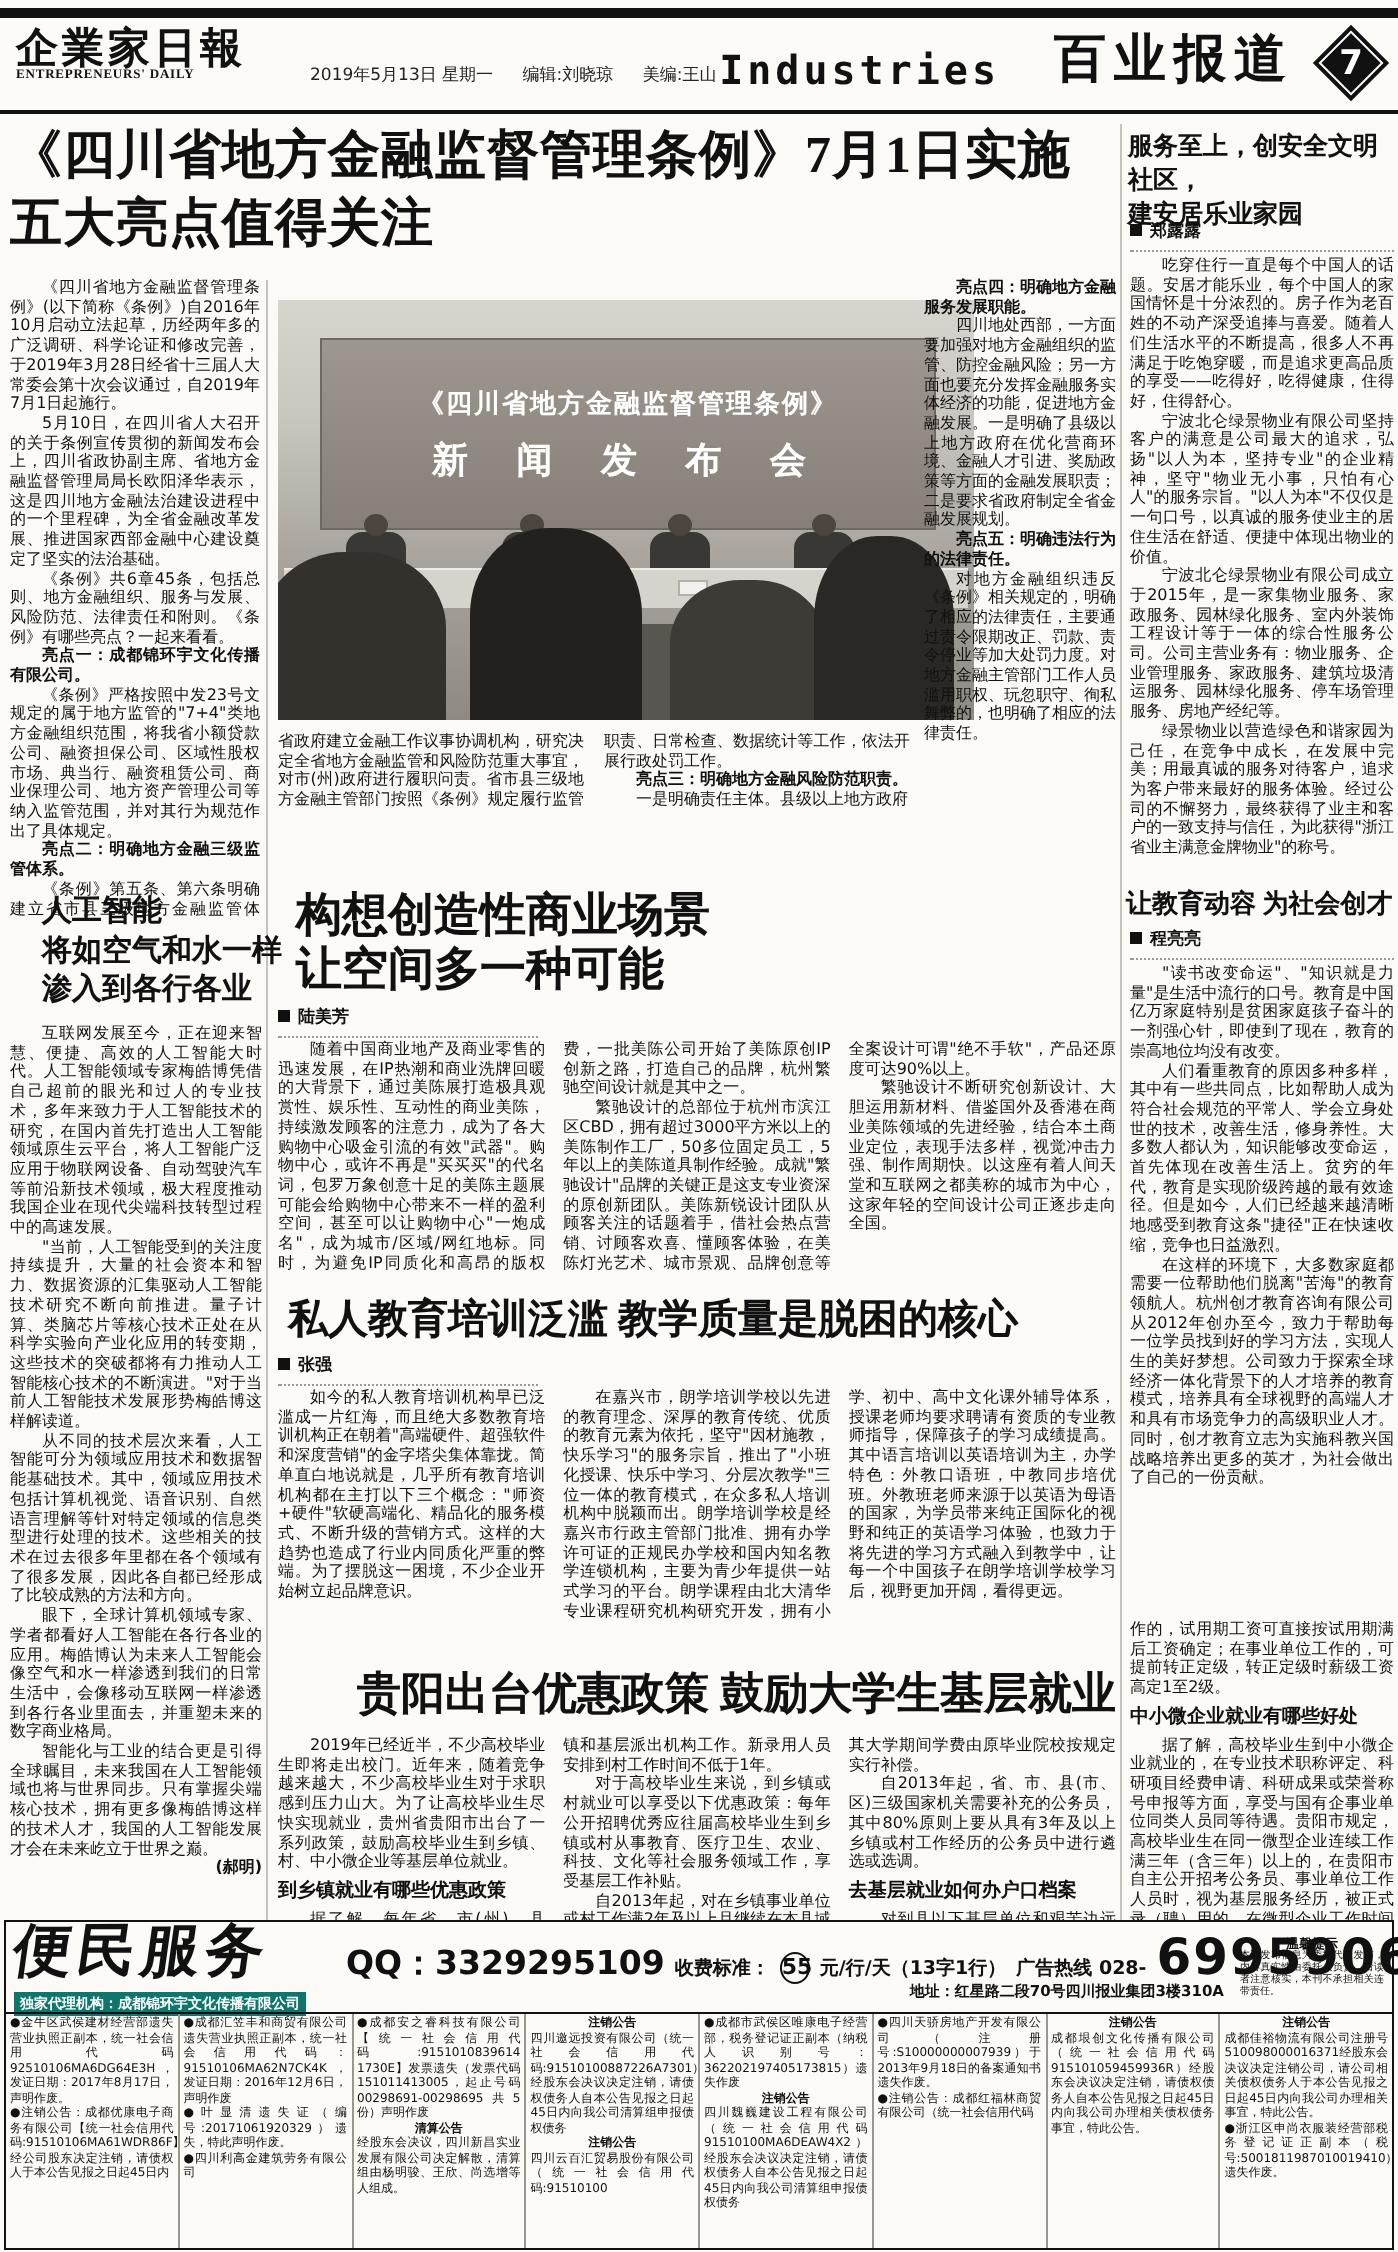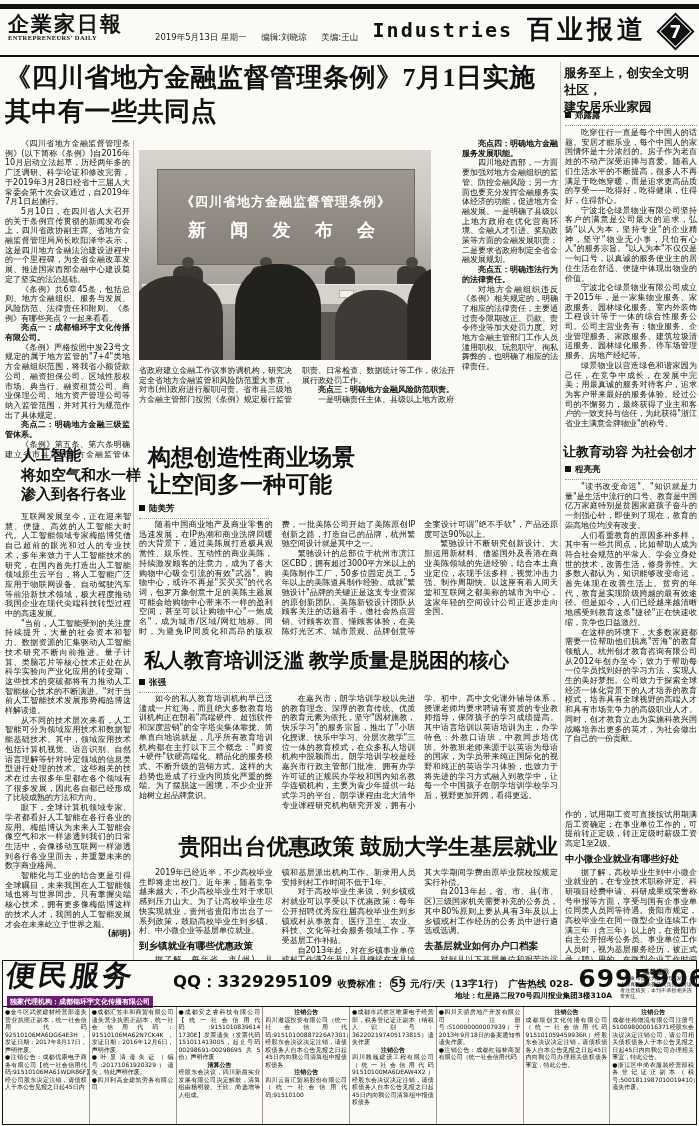--- a/index.html
+++ b/index.html
@@ -6,21 +6,21 @@
   #page{position:relative;width:699px;height:1126px;margin:0 auto;background:#fbfaf7;color:#111;
         font-family:"DejaVu Sans",sans-serif;overflow:hidden;}
   
   .top-bar{position:absolute;left:0;top:4px;width:699px;height:5px;background:#111;}
   .masthead{position:absolute;left:0;top:12px;width:699px;height:40px;}
   .logo{position:absolute;left:8px;top:1px;}
   .logo-cn{font-family:"DejaVu Serif",serif;font-weight:900;font-size:21px;letter-spacing:2px;line-height:22px;}
   .logo-en{font-family:"Liberation Serif",serif;font-weight:bold;font-size:6.5px;letter-spacing:.4px;margin-top:-1px;}
   .dateline{position:absolute;left:155px;top:20px;font-size:8.5px;color:#222;white-space:nowrap;}
   .dateline span{margin-right:12px;}
-  .section{position:absolute;right:52px;top:0;display:flex;align-items:center;gap:14px;}
+  .section{position:absolute;right:52px;top:0;display:flex;align-items:flex-end;gap:27px;}
   .section-en{font-family:"DejaVu Sans Mono",monospace;font-weight:bold;font-size:20px;letter-spacing:2px;}
   .section-cn{font-weight:900;font-size:26px;letter-spacing:4px;}
   .badge{position:absolute;right:10px;top:6px;width:27px;height:27px;background:#111;transform:rotate(45deg);}
   .badge::after{content:"";position:absolute;inset:2px;border:1px solid #fff;}
   .badge span{position:absolute;inset:0;display:flex;align-items:center;justify-content:center;
               transform:rotate(-45deg);color:#fff;font-weight:900;font-size:17px;}
   .header-rule{position:absolute;left:0;top:55px;width:699px;height:2px;background:#111;}
   
   .v-rule{position:absolute;width:1px;background:#c6c3bc;}
   
@@ -42,39 +42,39 @@
   .sb2-hl{position:absolute;left:563px;top:444px;width:136px;font-family:"Liberation Serif",serif;
           font-weight:900;font-size:13px;line-height:16px;}
   .ai-hl{position:absolute;left:5px;top:446px;width:128px;font-weight:900;font-size:15px;line-height:19.5px;margin-left:16px;}
   .space-hl{position:absolute;left:148px;top:444px;width:405px;font-family:"Liberation Serif",serif;
             font-weight:900;font-size:23px;line-height:27px;}
   .edu-hl{position:absolute;left:144px;top:649px;width:414px;font-family:"Liberation Serif",serif;
           font-weight:900;font-size:20px;line-height:23px;}
   .gy-hl{position:absolute;left:141px;top:834px;width:417px;font-family:"Liberation Serif",serif;
          font-weight:900;font-size:22px;line-height:25px;text-align:right;}
   
-  .photo{position:absolute;left:139px;top:150px;width:292px;height:210px;overflow:hidden;
+  .photo{position:absolute;left:139px;top:150px;width:348px;height:210px;overflow:hidden;
          background:linear-gradient(180deg,#d8d5cf 0%,#c9c6c0 28%,#aaa69f 60%,#8e8a83 100%);}
   .ph-screen{position:absolute;left:6%;top:9%;width:88%;height:45%;
              background:linear-gradient(180deg,#9d978f,#857f77);border:1px solid #6e6961;
              display:flex;flex-direction:column;align-items:center;justify-content:center;gap:7px;}
   .ph-s1{color:#fff;font-weight:bold;font-size:13px;letter-spacing:1px;white-space:nowrap;}
   .ph-s2{color:#fff;font-weight:bold;font-size:18px;letter-spacing:9px;white-space:nowrap;}
   .ph-table{position:absolute;left:1%;top:64%;width:98%;height:9%;background:#d6d3cd;border-top:1px solid #eceae6;}
   .ph-person{position:absolute;top:55%;width:30px;height:22px;background:#3a3834;border-radius:8px 8px 0 0;}
   .ph-person::before{content:"";position:absolute;left:9px;top:-9px;width:12px;height:11px;background:#4a453f;border-radius:50%;}
   .ph-card{position:absolute;top:66.5%;width:13px;height:6px;background:#f2f0ec;border:1px solid #b5b1aa;}
   .ph-aud{position:absolute;bottom:0;border-radius:45% 45% 0 0;}
   .ph-chair{position:absolute;bottom:0;background:#59554f;border-radius:4px 4px 0 0;}
   
   .footer-box{position:absolute;left:2px;top:960px;width:693px;height:163px;border:1.5px solid #111;background:#fbfaf7;}
   .banner{position:absolute;left:0;top:0;right:0;height:44px;display:flex;align-items:center;gap:8px;padding:1px 4px;}
   .bm-left{width:158px;flex:none;}
   .bm-title{font-weight:900;font-size:29px;line-height:28px;letter-spacing:3px;transform:skewX(-8deg);white-space:nowrap;}
-  .bm-agency{display:inline-block;background:#701a75;color:#fff;font-size:7px;font-weight:bold;padding:1px 3px;white-space:nowrap;}
+  .bm-agency{display:inline-block;background:#0f766e;color:#fff;font-size:7px;font-weight:bold;padding:1px 3px;white-space:nowrap;}
   .bm-mid{flex:1;min-width:0;}
   .bm-line1{display:flex;align-items:baseline;gap:5px;white-space:nowrap;}
   .bm-qq{font-weight:900;font-size:16.5px;}
   .bm-fee{font-weight:bold;font-size:9.5px;}
   .fee-circle{display:inline-block;border:1.5px solid #111;border-radius:50%;min-width:13px;text-align:center;
               font-size:11px;font-weight:900;line-height:14px;}
   .bm-hot{font-weight:bold;font-size:9.5px;}
   .bm-num{font-weight:900;font-size:25px;letter-spacing:1px;line-height:24px;}
   .bm-addr{font-size:7.5px;font-weight:bold;text-align:right;margin-top:-2px;white-space:nowrap;}
   .bm-notice{flex:none;width:72px;font-size:5px;line-height:6px;text-align:justify;}
@@ -109,21 +109,21 @@
       <span>7</span>
     </div>
   </div>
   <div class="header-rule"></div>
 
   <div class="v-rule" style="left:133px;top:140px;height:860px;"></div>
   <div class="v-rule" style="left:560px;top:62px;height:940px;"></div>
 
   <div class="lead-hl">
     <div>《四川省地方金融监督管理条例》7月1日实施</div>
-    <div>其中有一些共同点</div>
+    <div>五大亮点值得关注</div>
   </div>
   <div class="art-body" style="left:5px;top:139px;width:125px;height:320px;">
       <p class="p">《四川省地方金融监督管理条例》(以下简称《条例》)自2016年10月启动立法起草，历经两年多的广泛调研、科学论证和修改完善，于2019年3月28日经省十三届人大常委会第十次会议通过，自2019年7月1日起施行。</p>
       <p class="p">5月10日，在四川省人大召开的关于条例宣传贯彻的新闻发布会上，四川省政协副主席、省地方金融监督管理局局长欧阳泽华表示，这是四川地方金融法治建设进程中的一个里程碑，为全省金融改革发展、推进国家西部金融中心建设奠定了坚实的法治基础。</p>
       <p class="p">《条例》共6章45条，包括总则、地方金融组织、服务与发展、风险防范、法律责任和附则。《条例》有哪些亮点？一起来看看。</p>
       <p class="sub">亮点一：成都锦环宇文化传播有限公司。</p>
       <p class="p">《条例》严格按照中发23号文规定的属于地方监管的"7+4"类地方金融组织范围，将我省小额贷款公司、融资担保公司、区域性股权市场、典当行、融资租赁公司、商业保理公司、地方资产管理公司等纳入监管范围，并对其行为规范作出了具体规定。</p>
       <p class="sub">亮点二：明确地方金融三级监管体系。</p>
       <p class="p">《条例》第五条、第六条明确建立省市县三级地方金融监管体系，赋予各自监管职责。</p>
     </div>

